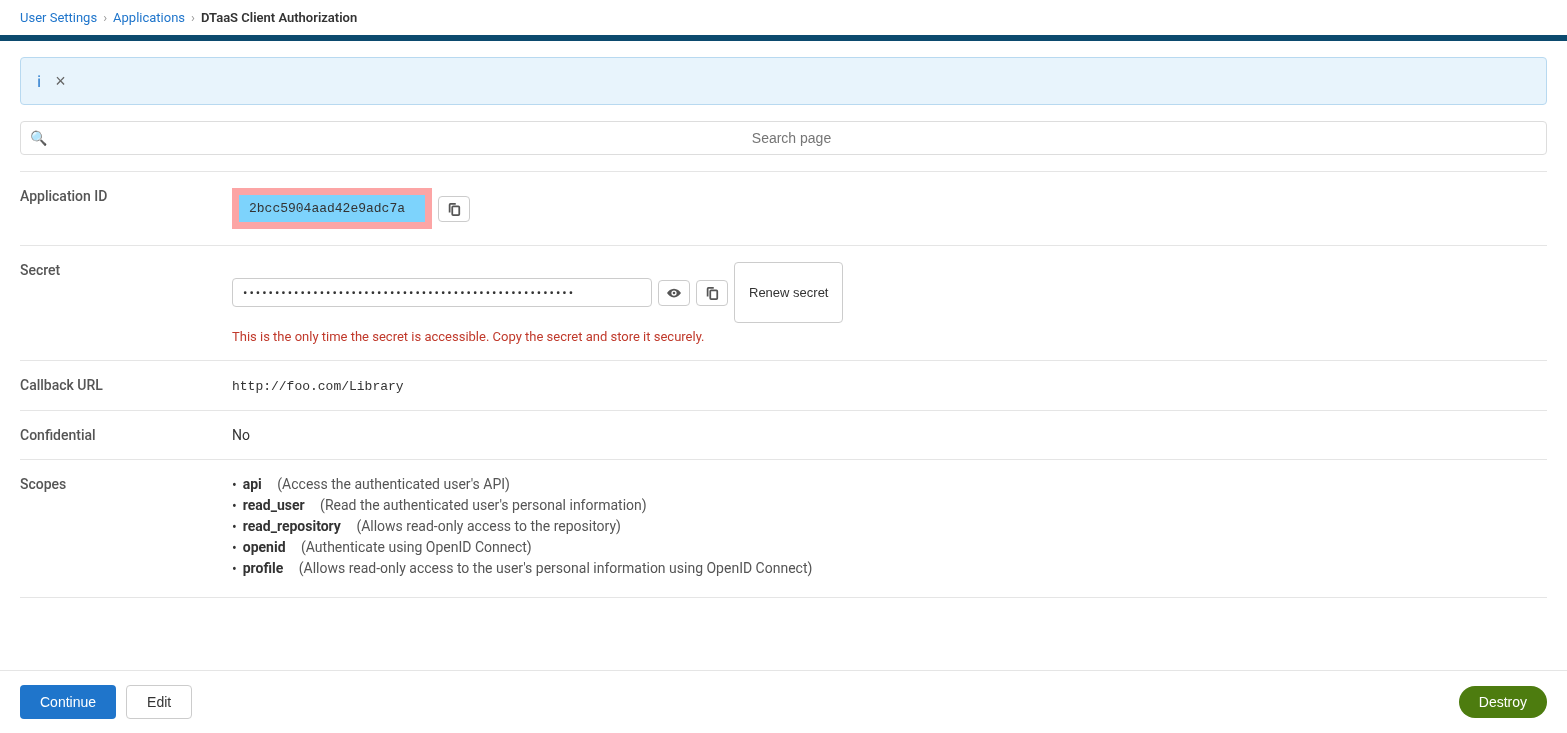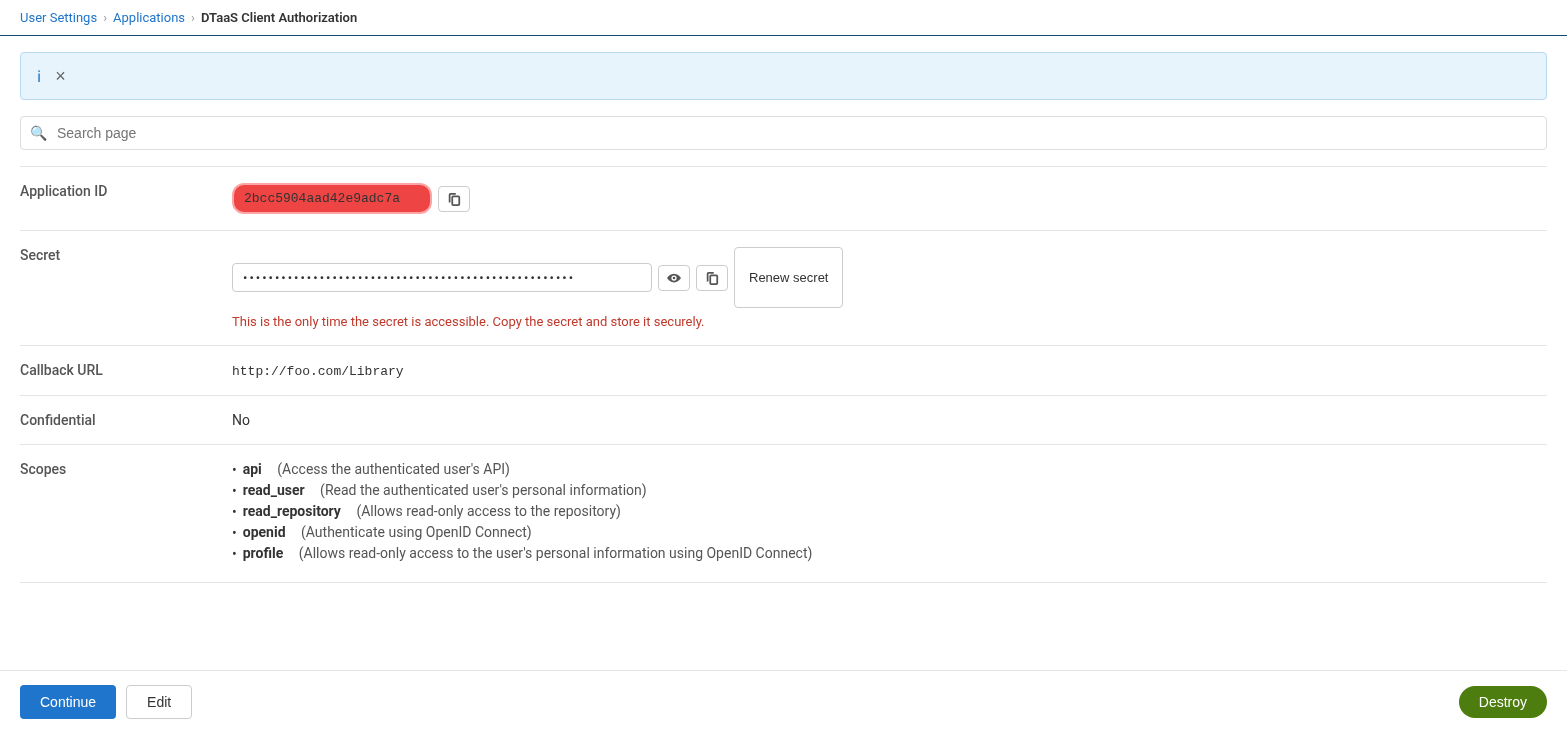--- a/index.html
+++ b/index.html
@@ -11,21 +11,21 @@
     }
 
     
     .breadcrumb {
       padding: 10px 20px;
       font-size: 13px;
       color: #555;
       display: flex;
       align-items: center;
       gap: 6px;
-      border-bottom: 1px solid #0c4a6e;
+      border-bottom: 6px solid #0c4a6e;
     }
     .breadcrumb a {
       color: #1f75cb;
       text-decoration: none;
     }
     .breadcrumb .sep { color: #999; }
     .breadcrumb .current { font-weight: 600; color: #333; }
 
     
     .alert-banner {
@@ -68,26 +68,27 @@
       align-items: center;
     }
     .search-input-wrap .search-icon {
       position: absolute;
       left: 10px;
       color: #999;
       font-size: 14px;
     }
     .search-input {
       width: 100%;
-      padding: 8px 12px 8px 36px;
+      padding: 8px 12px 8px 28px;
       border: 1px solid #ddd;
       border-radius: 4px;
       font-size: 14px;
       color: #333;
       outline: none;
+      text-align: center;
     }
 
     
     .main-content {
       padding: 0 20px 80px;
     }
 
     .page-title {
       font-size: 26px;
       font-weight: 700;
@@ -120,27 +121,27 @@
       color: #333;
     }
 
     
     .app-id-wrap {
       display: flex;
       align-items: center;
       gap: 6px;
     }
     .app-id-field {
-      border: 2px solid #fca5a5;
-      border-radius: 12px;
+      border: 7px solid #fca5a5;
+      border-radius: 0;
       padding: 6px 10px;
       font-family: 'Courier New', monospace;
       font-size: 13px;
       color: #333;
-      background: #ef4444;
+      background: #7dd3fc;
       min-width: 200px;
     }
     .icon-btn {
       background: #fff;
       border: 1px solid #ccc;
       border-radius: 4px;
       padding: 5px 8px;
       cursor: pointer;
       color: #555;
       font-size: 14px;

